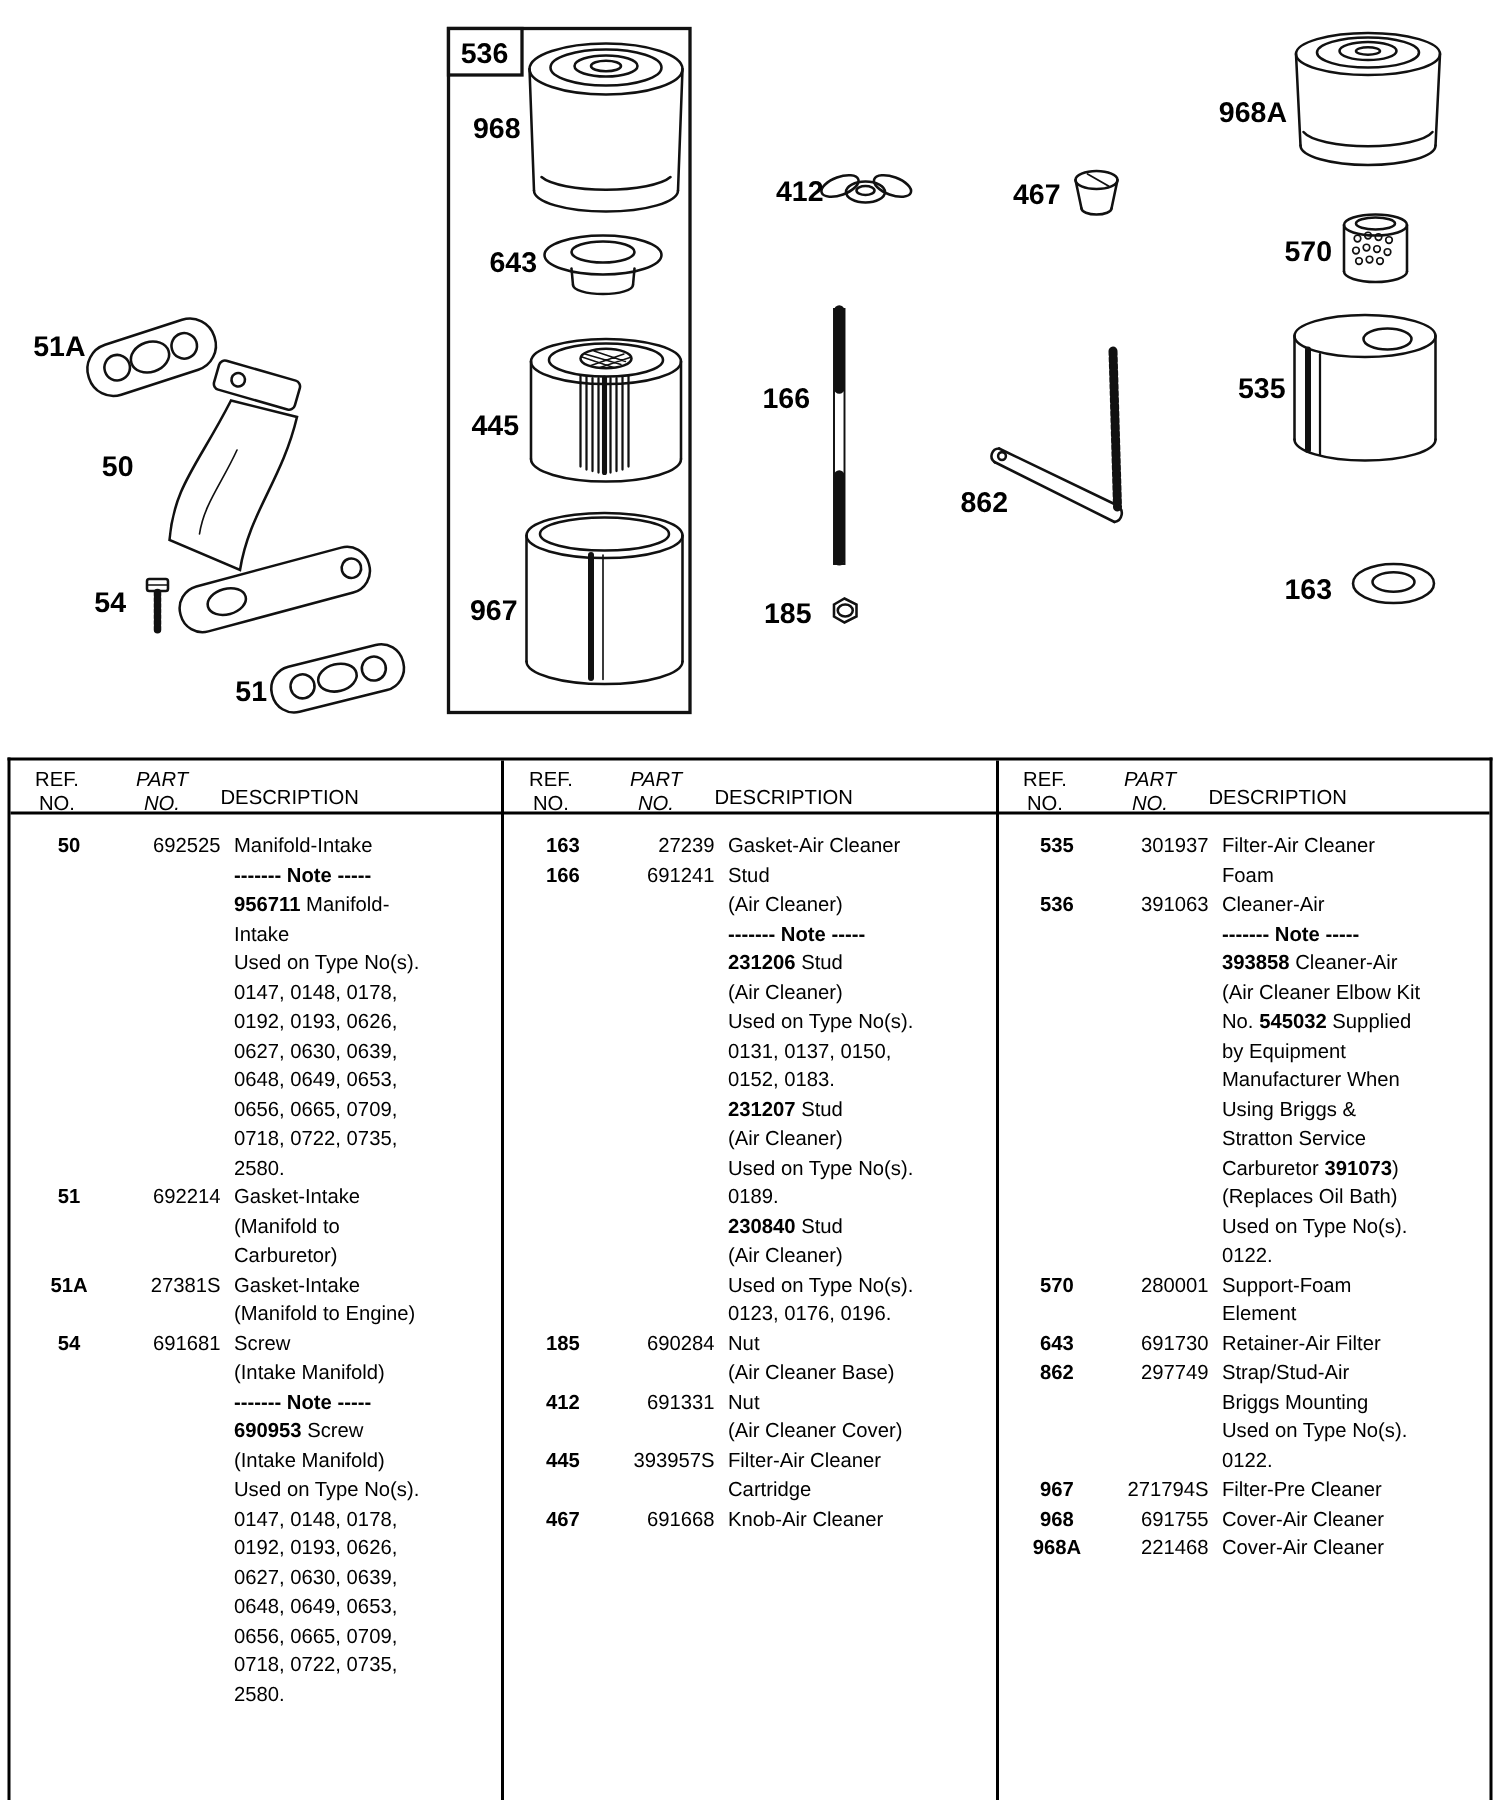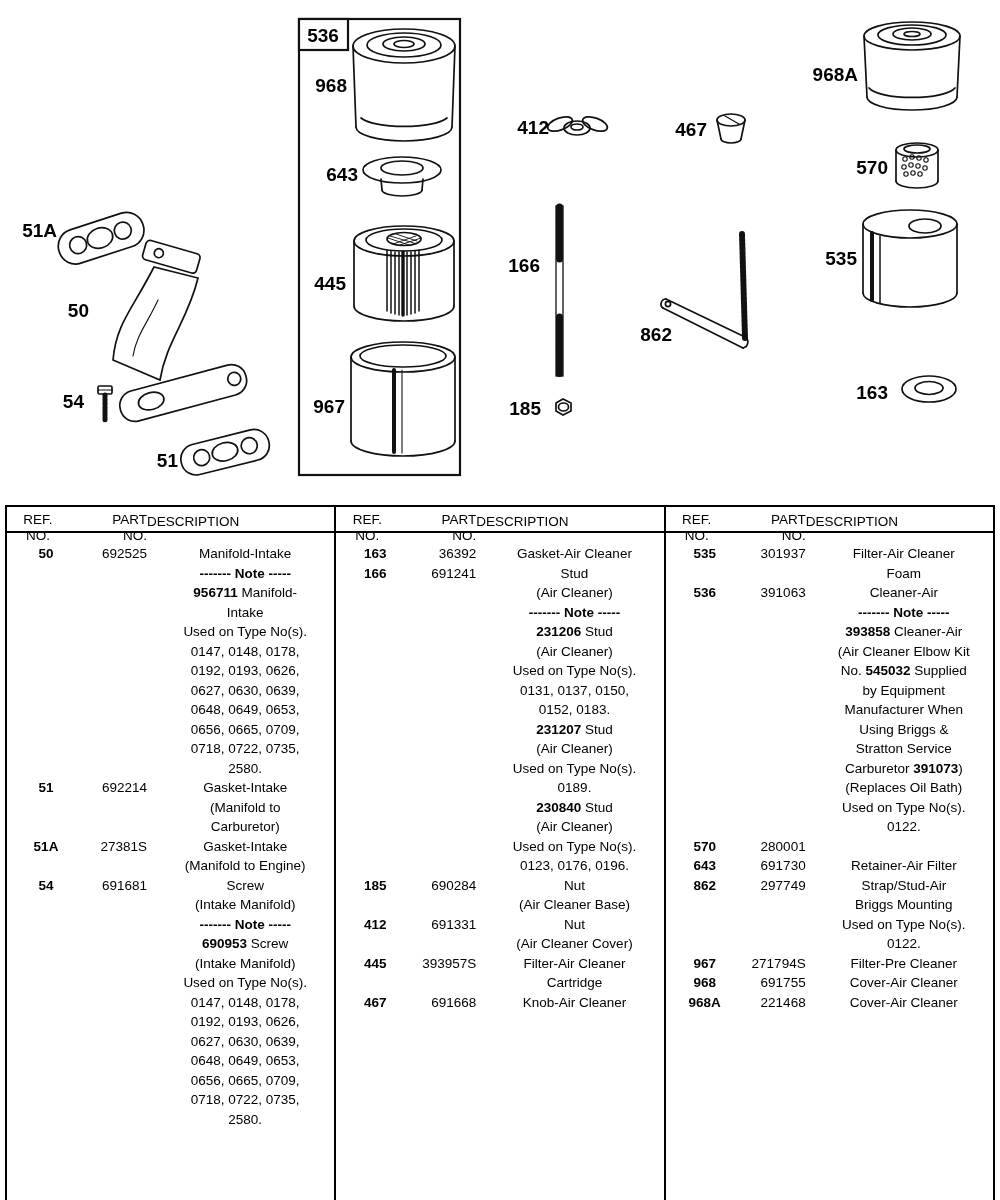--- a/index.html
+++ b/index.html
@@ -14,29 +14,29 @@
     font-family:"Liberation Sans","DejaVu Sans",sans-serif;
     font-weight:bold;font-size:19px;fill:#000;stroke:none;
   }
   .parts-table{
     position:absolute;top:505px;left:5px;width:986px;bottom:0;
     border:2px solid #000;border-bottom:none;
     display:flex;font-size:13.5px;box-sizing:content-box;
   }
   .pcol{flex:1;display:flex;flex-direction:column;min-width:0;}
   .pcol + .pcol{border-left:2px solid #000;}
-  .phead{height:26px;border-bottom:2px solid #000;display:flex;padding-top:5px;box-sizing:border-box;}
+  .phead{height:36px;border-bottom:2px solid #000;display:flex;padding-top:5px;box-sizing:border-box;}
   .h-ref{width:62px;text-align:center;line-height:16px;}
-  .h-part{width:78px;text-align:right;line-height:16px;}
+  .h-part{width:78px;text-align:center;line-height:16px;font-style:italic;}
   .h-desc{flex:1;text-align:center;line-height:16px;display:flex;align-items:flex-end;padding-bottom:1px;}
   .pbody{padding-top:11px;flex:1;overflow:hidden;}
   .prow{display:flex;align-items:flex-start;line-height:19.5px;}
   .c-ref{width:46px;padding-left:16px;text-align:center;font-weight:bold;flex:none;}
   .c-part{width:78px;text-align:right;font-weight:normal;flex:none;}
-  .c-desc{flex:1;padding-left:9px;min-width:0;text-align:center;}
+  .c-desc{flex:1;padding-left:9px;min-width:0;}
 </style>
 </head>
 <body>
 
 <div class="diagram-wrap">
 <svg width="1000" height="503" viewBox="0 0 1000 503" xmlns="http://www.w3.org/2000/svg">
   <g class="part" stroke="#111" stroke-width="1.7" fill="none" stroke-linecap="round">
 
     <g>
       <rect x="299" y="19" width="161" height="456" stroke-width="2.2"></rect>
@@ -317,21 +317,21 @@
         <div>PART</div>
           <div>NO.</div>
       </div>
       <div class="h-desc">
         <span>DESCRIPTION</span>
       </div>
     </div>
     <div class="pbody">
         <div class="prow">
           <div class="c-ref">163</div>
-          <div class="c-part">36392</div>
+          <div class="c-part">27239</div>
           <div class="c-desc">
             <div class="dline">Gasket-Air Cleaner</div>
           </div>
         </div>
         <div class="prow">
           <div class="c-ref">166</div>
           <div class="c-part">691241</div>
           <div class="c-desc">
             <div class="dline">Stud</div>
             <div class="dline">(Air Cleaner)</div>
@@ -423,20 +423,24 @@
             <div class="dline">Stratton Service</div>
             <div class="dline">Carburetor <b>391073</b>)</div>
             <div class="dline">(Replaces Oil Bath)</div>
             <div class="dline">Used on Type No(s).</div>
             <div class="dline">0122.</div>
           </div>
         </div>
         <div class="prow">
           <div class="c-ref">570</div>
           <div class="c-part">280001</div>
+          <div class="c-desc">
+            <div class="dline">Support-Foam</div>
+            <div class="dline">Element</div>
+          </div>
         </div>
         <div class="prow">
           <div class="c-ref">643</div>
           <div class="c-part">691730</div>
           <div class="c-desc">
             <div class="dline">Retainer-Air Filter</div>
           </div>
         </div>
         <div class="prow">
           <div class="c-ref">862</div>

